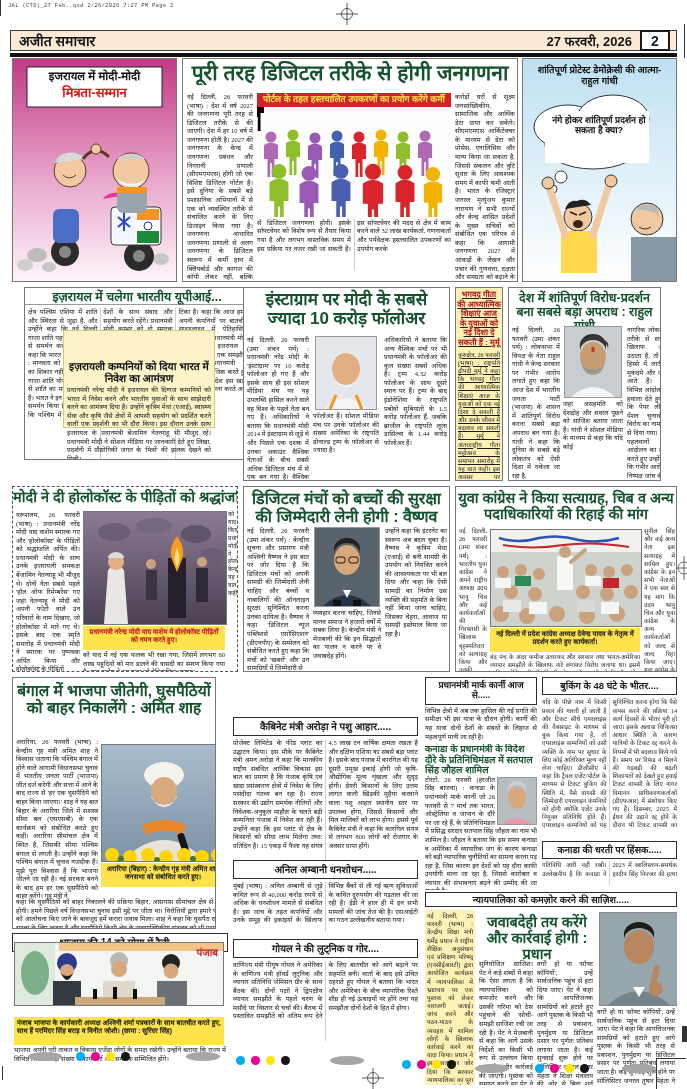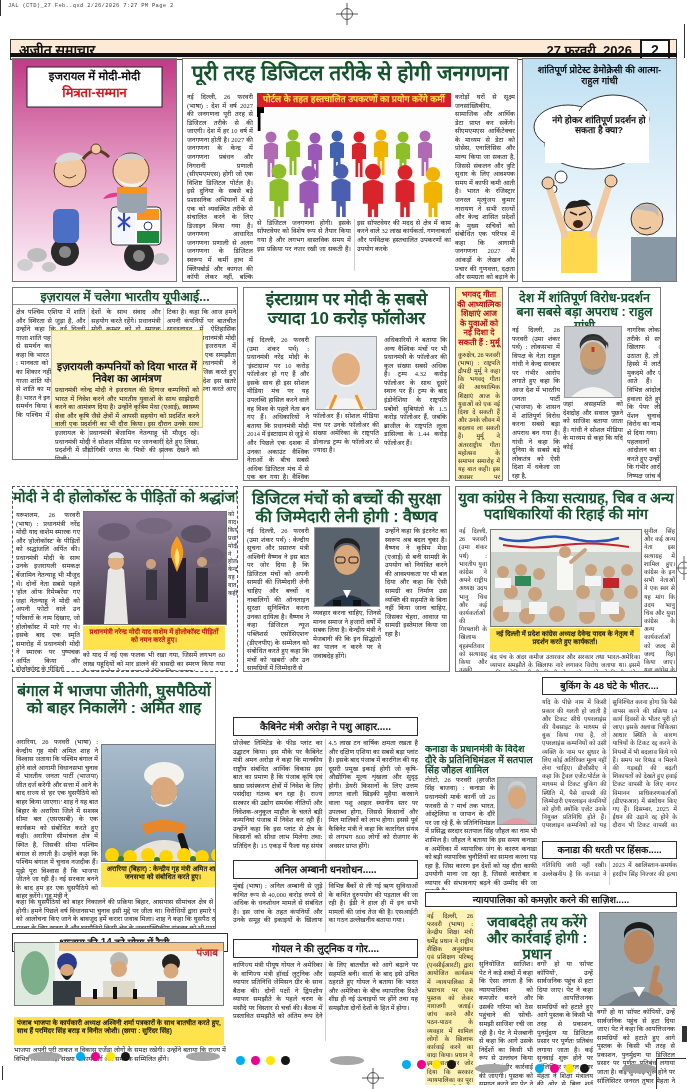--- a/index.html
+++ b/index.html
@@ -10,30 +10,30 @@
   .noborder{border:none;}
   .hl{font-family:"Liberation Sans",sans-serif;font-weight:bold;color:#14532d;text-align:center;line-height:1.12;}
   .body{font-size:6.5px;line-height:1.32;text-align:justify;color:#222;}
   .cols2{column-count:2;column-gap:6px;column-rule:1px solid #cfcfcf;}
   .cols3{column-count:3;column-gap:6px;column-rule:1px solid #cfcfcf;}
   .boxhead{border:1.5px solid #2e2e2e;font-family:"Liberation Sans",sans-serif;font-weight:bold;
            font-size:10px;text-align:center;padding:3px 2px;background:#fff;box-sizing:border-box;line-height:1.1;}
   .capy{background:#ffe34d;font-family:"Liberation Sans",sans-serif;font-weight:bold;
         font-size:6.8px;line-height:1.25;text-align:center;padding:2px 3px;box-sizing:border-box;}
   .masthead-band{left:10px;top:30px;width:667px;height:21px;background:#fcead6;border:1px solid #3a3a3a;
-        display:flex;align-items:center;justify-content:space-between;box-sizing:border-box;padding:0 6px 0 8px;margin-top:9px;}
+        display:flex;align-items:center;justify-content:space-between;box-sizing:border-box;padding:0 6px 0 8px;}
   .masthead-title{font-family:"Liberation Sans",sans-serif;font-weight:bold;font-size:14px;color:#141414;}
   .masthead-date{font-family:"Liberation Sans",sans-serif;font-weight:bold;font-size:13px;color:#141414;margin-left:auto;margin-right:8px;}
   .pagebox{width:26px;height:17px;background:#fff;border:2px solid #1a1a1a;display:flex;align-items:center;
         justify-content:center;font-family:"Liberation Sans",sans-serif;font-weight:bold;font-size:14px;}
   .blackbar{left:10px;top:53px;width:667px;height:4px;background:#111;}
   .printline{left:8px;top:2px;font-family:"Liberation Mono",monospace;font-size:5.5px;color:#444;letter-spacing:.3px;}
   .redbanner{background:#d5202a;color:#ffe94a;font-family:"Liberation Sans",sans-serif;font-weight:bold;
         font-size:9px;text-align:center;line-height:1.1;padding:2px 1px;box-sizing:border-box;}
-  .yellowbox{background:#fdf1b5;}
+  .yellowbox{background:#fdf1b5;text-decoration:underline;}
   .inset{position:absolute;background:#fdf3c8;border:1px solid #d8c979;padding:3px;box-sizing:border-box;}
   .inset-title{font-family:"Liberation Sans",sans-serif;font-weight:bold;font-size:10.5px;text-align:center;line-height:1.15;color:#111;margin-top:26px;}
   .gita-head{font-family:"Liberation Sans",sans-serif;font-weight:bold;font-size:8px;line-height:1.2;color:#b5121b;text-align:center;}
   .cap-red{color:#c21414;}
   .regdots{position:absolute;display:flex;gap:6px;}
   .dot{width:9px;height:9px;border-radius:50%;}
   .c{background:#00aeef}.m{background:#ec008c}.y{background:#ffe600}.k{background:#161616}
   .blob{position:absolute;background:#a6a6a6;border-radius:50%;width:34px;height:9px;}
   .cropline{position:absolute;background:#333;}
   .cartoon-title{font-family:"Liberation Sans",sans-serif;font-weight:bold;text-align:center;line-height:1.15;}
@@ -189,21 +189,21 @@
       <circle cx="88" cy="122" r="6" fill="#f0c9a0" stroke="#333"></circle>
       <circle cx="124" cy="160" r="16" fill="#f0c9a0" stroke="#333"></circle>
       <path d="M112,150 a16,12 0 0,1 22,-2 l2,10 q-4,-6 -10,-6" fill="#b9b9b9"></path>
       <path d="M116,168 q6,4 12,0" stroke="#333" fill="none"></path>
       <rect x="108" y="178" width="45" height="44" fill="#8899a5"></rect>
     </svg>
     <div class="abs cartoon-title" style="left:6px;top:6px;width:141px;font-size:9.5px;color:#111">शांतिपूर्ण प्रोटेस्ट डेमोक्रेसी की आत्मा-राहुल गांधी</div>
     <div class="abs cartoon-title" style="left:28px;top:56px;width:96px;font-size:9px;color:#111">नंगे होकर शांतिपूर्ण प्रदर्शन हो सकता है क्या?</div>
   </div>
 
-  <div class="blk" style="left:12px;top:287px;width:226px;height:173px">
+  <div class="blk" style="left:24px;top:287px;width:226px;height:173px">
     <div class="hl" style="font-size:12.5px;padding-top:2px;border-bottom:1px solid #999">इज़रायल में चलेगा भारतीय यूपीआई...</div>
     <div class="body cols3" style="position:absolute;left:3px;top:20px;width:220px;height:170px">क्षेत्र पश्चिम एशिया में शांति और स्थिरता से जुड़ा है, और उन्होंने कहा कि नई दिल्ली गाजा शांति पहल का पूरी तरह से समर्थन करती है। उन्होंने कहा कि भारत का रुख स्पष्ट है : मानवता को कष्टों पर संघर्ष का शिकार नहीं बनना चाहिए। गाजा शांति योजना के माध्यम से शांति का मार्ग प्रशस्त हुआ है। भारत ने इन प्रयासों का पूर्ण समर्थन किया है। उन्होंने कहा कि पश्चिम में भी हम अपने देशों के साथ संवाद और सहयोग करते रहेंगे। प्रधानमंत्री मोदी कुम्भर को दो स्मारक डाक टिकटों पर इजरायल भूमि। दुनिया में आतंकवाद के लिए कोई जगह नहीं है और दोनों देश आतंकवाद तथा उसके समर्थकों का मुकाबला करने में एक-दूसरे के साथ खड़े हैं। उन्होंने कहा कि हमारे मित्र महेश विमलाय, साझा लोकतांत्रिक मूल्यों और मजबूत जन-भागीदारी पर टिका है। कहा कि आज हमने अपनी कंपनियों पर बातचीत साइडलाइन में ऐतिहासिक साझेदारी की। प्रधानमंत्री मोदी ने कहा कि इजरायल में भुगतान के लिए एक समझौता हुआ है। प्रधानमंत्री ने आतंकवाद का जिक्र करते हुए कहा कि दोनों देश इस खतरे का मिलकर सामना करते आए हैं।</div>
     <div class="inset" style="left:38px;top:42px;width:152px;height:98px">
       <div class="inset-title">इज़रायली कम्पनियों को दिया भारत में निवेश का आमंत्रण</div>
       <div class="body" style="margin-top:2px">प्रधानमंत्री नरेन्द्र मोदी ने इजरायल की दिग्गज कम्पनियों को भारत में निवेश करने और भारतीय युवाओं के साथ साझेदारी करने का आमंत्रण दिया है। उन्होंने कृत्रिम मेधा (एआई), स्वास्थ्य सेवा और कृषि जैसे क्षेत्रों में आपसी सहयोग को प्रदर्शित करने वाली एक प्रदर्शनी का भी दौरा किया। इस दौरान उनके साथ इजरायल के प्रधानमंत्री बेंजामिन नेतन्याहू भी मौजूद रहे। प्रधानमंत्री मोदी ने सोशल मीडिया पर जानकारी देते हुए लिखा, प्रदर्शनी में प्रौद्योगिकी जगत के 'मित्रों' की झलक देखने को मिली।</div>
     </div>
   </div>
 
   <div class="blk" style="left:243px;top:287px;width:207px;height:194px">
     <div class="hl" style="font-size:17px;padding:2px 2px 0">इंस्टाग्राम पर मोदी के सबसे ज्यादा 10 करोड़ फॉलोअर</div>
@@ -422,20 +422,24 @@
   <div class="blk noborder" style="left:233px;top:860px;width:185px;height:76px">
     <div class="boxhead">अनिल अम्बानी धनशोधन.....</div>
     <div class="body cols2" style="margin-top:3px;height:50px">मुंबई (भाषा) : अनिल अम्बानी से जुड़े कथित रूप से 40,000 करोड़ रुपये से अधिक के धनशोधन मामले से संबंधित है। इस जांच के तहत कंपनियों और उनके समूह की इकाइयों के खिलाफ विभिन्न बैंकों से ली गई ऋण सुविधाओं के कथित दुरुपयोग की पड़ताल की जा रही है। ईडी ने हाल ही में इन सभी मामलों की जांच तेज की है। एसआईटी का गठन उल्लेखनीय बताया गया।</div>
   </div>
 
   <div class="blk noborder" style="left:233px;top:939px;width:185px;height:108px">
     <div class="boxhead">गोयल ने की लुट्निक व गोर....</div>
     <div class="body cols2" style="margin-top:3px;height:80px">वाणिज्य मंत्री पीयूष गोयल ने अमेरिका के वाणिज्य मंत्री हॉवर्ड लुट्निक और व्यापार प्रतिनिधि जेमिसन ग्रीर के साथ बैठक की। दोनों पक्षों ने द्विपक्षीय व्यापार समझौते के पहले चरण के मसौदे पर विस्तार से चर्चा की। बैठक में प्रस्तावित समझौते को अंतिम रूप देने के लिए बातचीत को आगे बढ़ाने पर सहमति बनी। वार्ता के बाद इसे उचित ठहराते हुए गोयल ने बताया कि भारत और अमेरिका के बीच व्यापारिक रिश्ते शीघ्र ही नई ऊंचाइयों पर होंगे तथा यह समझौता दोनों देशों के हित में होगा।</div>
   </div>
 
+  <div class="blk noborder" style="left:425px;top:677px;width:112px;height:64px">
+    <div class="boxhead" style="font-size:9px">प्रधानमंत्री मार्क कार्नी आज से.....</div>
+    <div class="body" style="margin-top:2px">विभिन्न क्षेत्रों में अब तक हासिल की गई प्रगति की समीक्षा भी इस यात्रा के दौरान होगी। कार्नी की यह यात्रा दोनों देशों के संबंधों के लिहाज से महत्वपूर्ण मानी जा रही है।</div>
+  </div>
 
   <div class="blk noborder" style="left:542px;top:677px;width:135px;height:160px">
     <div class="boxhead" style="font-size:9.5px">बुकिंग के 48 घंटे के भीतर....</div>
     <div class="body cols2" style="margin-top:3px;height:132px;font-size:6.2px">यदि के पीछे नाम में किसी प्रकार की गलती हो जाती है और टिकट सीधे एयरलाइंस की वैबसाइट के माध्यम से बुक किया गया है, तो एयरलाइंस कम्पनियों को उसी व्यक्ति के नाम पर सुधार के लिए कोई अतिरिक्त मूल्य नहीं लेना चाहिए। डीजीसीए ने कहा कि ट्रैवल एजेंट/पोर्टल के माध्यम से टिकट बुकिंग की स्थिति में, पैसे वापसी की जिम्मेदारी एयरलाइन कंपनियों को होगी क्योंकि एजेंट उनके नियुक्त प्रतिनिधि होते हैं। एयरलाइन कम्पनियों को यह सुनिश्चित करना होगा कि पैसे वापस करने की प्रक्रिया 14 कार्य दिवसों के भीतर पूरी हो जाए। इसके अलावा चिकित्सा आधार स्थिति के कारण यात्रियों के टिकट रद्द करने के नियमों में भी बदलाव किये गये हैं। समय पर रिफंड न मिलने की गड़बड़ी की बढ़ती शिकायतों को देखते हुए हवाई टिकट वापसी के लिए नागर विमानन प्राधिकरणकर्ताओं (डीएफआर) में संशोधन किए गए हैं। दिसम्बर, 2025 में ईंधन की उड़ाने रद्द होने के दौरान भी टिकट वापसी का मुद्दा प्रमुखता से उठाया गया था। उस समय नागर विमानन मंत्रालय ने एयरलाइन कंपनियों को निर्धारित समय-सीमा के भीतर रिफंड करने का निर्देश दिया था।</div>
   </div>
 
   <div class="blk noborder" style="left:425px;top:744px;width:112px;height:146px">
     <div class="hl" style="font-size:9.5px;text-align:left">कनाडा के प्रधानमंत्री के विदेश दौरे के प्रतिनिधिमंडल में सतपाल सिंह जौहल शामिल</div>
     <svg width="38" height="46" viewBox="0 0 38 46" style="float:right;margin:1px 0 1px 2px;border:1px solid #999" class="vphoto">
       <rect width="38" height="46" fill="#b7bec2"></rect>

